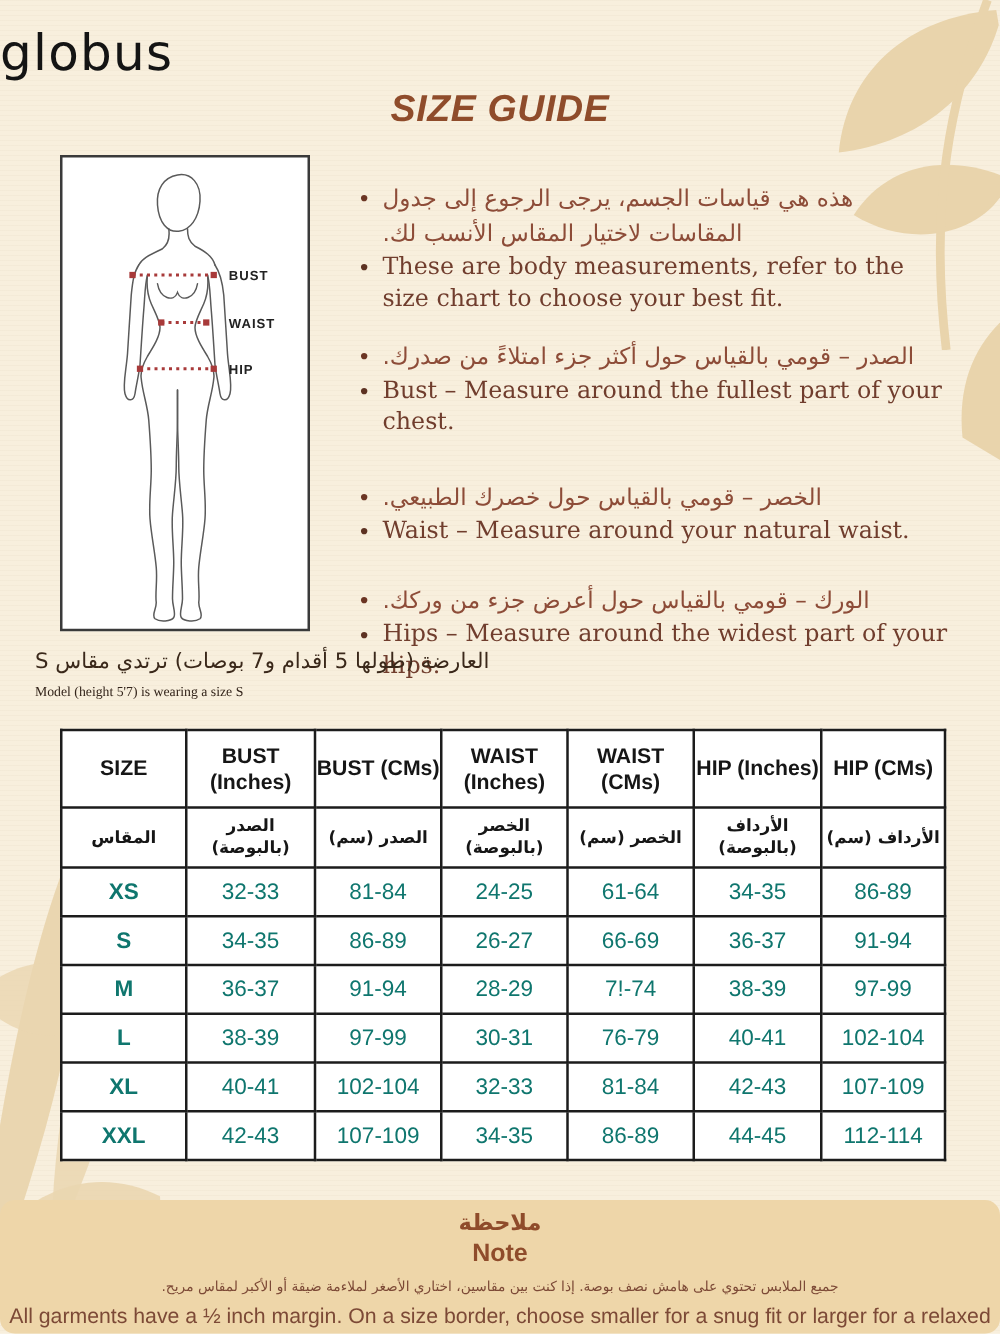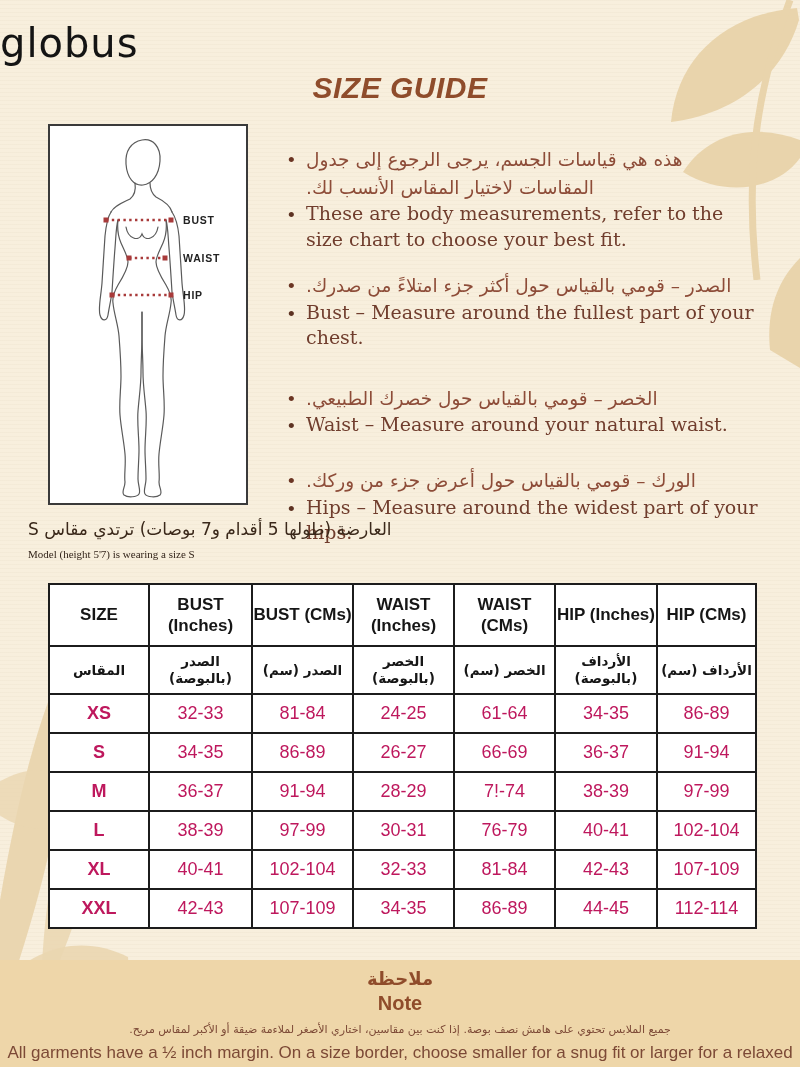--- a/index.html
+++ b/index.html
@@ -61,26 +61,26 @@
   }
   .size-table th,.size-table td{
     border:2px solid #1c1c1c;text-align:center;vertical-align:middle;
     padding:0;color:#161616;background:#ffffff;
   }
   .size-table tr.head-en th{height:60px;font-size:17px;font-weight:700;line-height:1.25;}
   .size-table tr.head-ar th{
     height:46px;font-family:"DejaVu Sans", sans-serif;
     font-size:13.5px;font-weight:700;line-height:1.25;
   }
-  .size-table tr.data-row td{height:37px;font-size:18px;color:#be185d;}
+  .size-table tr.data-row td{height:37px;font-size:18px;color:#0f766e;}
   .size-table td.size-col{font-weight:700;font-size:17px;}
 
   .note-section{
     position:absolute;left:0;top:960px;width:800px;height:107px;
-    background:#eed6a9;text-align:center;z-index:2;
+    background:#eed6a9;text-align:center;z-index:2;border-radius:12px;
   }
   .note-title-ar{
     font-family:"DejaVu Sans", sans-serif;direction:rtl;
     font-size:18px;font-weight:700;color:#8f4c2b;margin-top:7px;line-height:24px;
   }
   .note-title-en{font-size:20px;font-weight:700;color:#8f4c2b;line-height:24px;}
   .note-body-ar{
     font-family:"DejaVu Sans", sans-serif;direction:rtl;
     font-size:11px;color:#7c4936;line-height:25px;margin-top:2px;
   }

